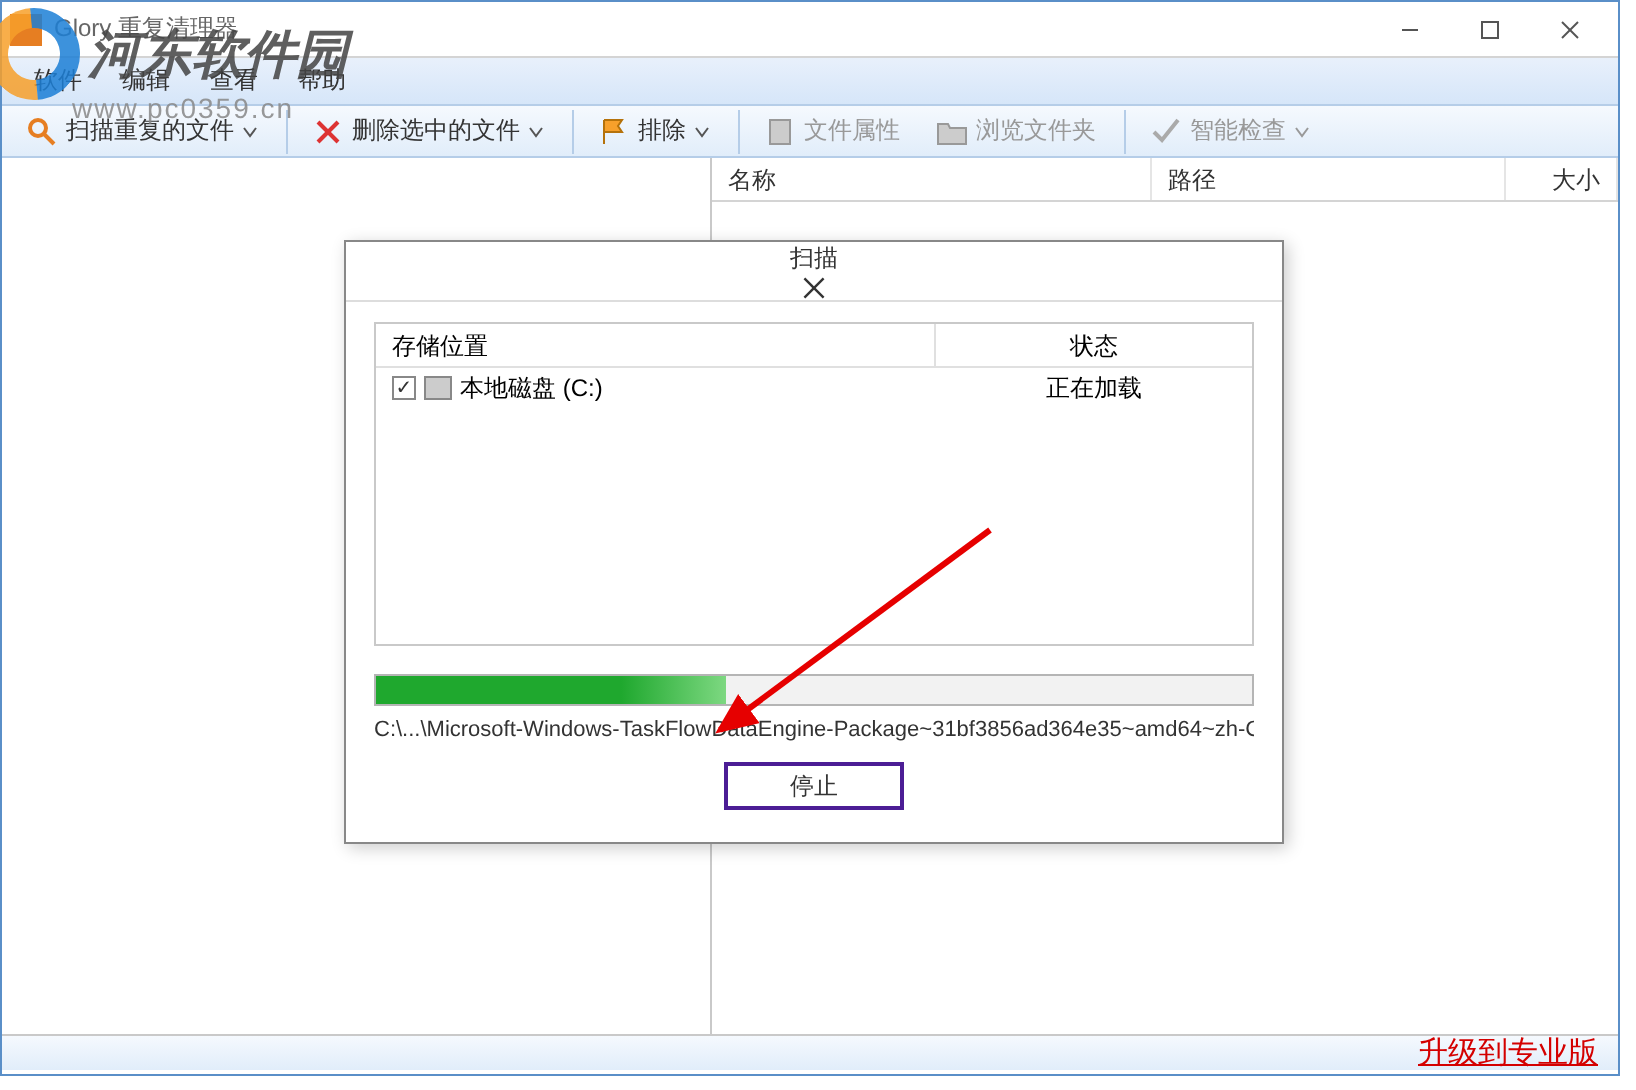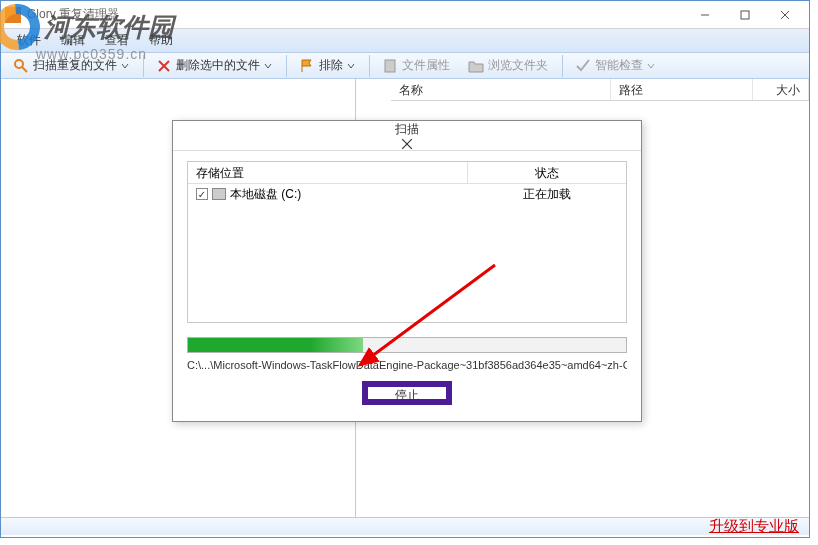--- a/index.html
+++ b/index.html
@@ -15,21 +15,21 @@
 .menubar { height: 24px; background: linear-gradient(#e8f0fb, #d6e6f9); display: flex; align-items: center; padding: 0 6px; border-bottom: 1px solid #b5cde8; }
 .menu-item { padding: 2px 10px; color: #333; cursor: pointer; text-align: center; }
 
 .toolbar { height: 26px; background: linear-gradient(#f5f9fe, #e1edfa); display: flex; align-items: center; padding: 0 4px; border-bottom: 1px solid #b5cde8; }
 .tool-btn { display: flex; align-items: center; padding: 3px 8px; color: #333; cursor: pointer; margin-right: 2px; }
 .tool-btn.disabled { color: #999; }
 .tool-btn .icon { width: 16px; height: 16px; margin-right: 4px; display: inline-flex; align-items: center; justify-content: center; }
 .tool-sep { width: 1px; height: 22px; background: #b5cde8; margin: 0 4px; }
 .dd { width: 8px; height: 8px; margin-left: 4px; color: #555; }
 
-.main { display: flex; height: 438px; gap: 35px; }
+.main { display: flex; height: 438px; }
 .left-pane { width: 355px; border-right: 1px solid #c9c9c9; background: #fff; }
 .right-pane { flex: 1; background: #fff; }
 .list-header { height: 22px; display: flex; border-bottom: 1px solid #d4d4d4; background: #fff; }
 .list-header .col { border-right: 1px solid #e5e5e5; padding: 3px 8px; color: #333; font-size: 12px; }
 .col-name { width: 220px; }
 .col-path { flex: 1; }
 .col-size { width: 56px; text-align: right; }
 
 .statusbar { height: 18px; border-top: 1px solid #c9c9c9; background: linear-gradient(#f5f9fe, #e1edfa); display: flex; justify-content: flex-end; align-items: center; padding: 0 10px; }
 .statusbar a { color: #d40000; text-decoration: underline; font-size: 15px; }
@@ -54,21 +54,21 @@
 .scan-header .c2 { flex: 1; padding: 3px 8px; text-align: center; }
 .scan-row { display: flex; height: 20px; align-items: center; }
 .scan-row .c1 { width: 280px; padding: 2px 8px; display: flex; align-items: center; }
 .scan-row .c2 { flex: 1; padding: 2px 8px; text-align: center; }
 .check { width: 12px; height: 12px; border: 1px solid #888; margin-right: 4px; display: inline-flex; align-items: center; justify-content: center; font-size: 10px; color: #333; }
 .drive-icon { width: 14px; height: 12px; background: #ccc; border: 1px solid #888; margin-right: 4px; }
 
 .progress { margin-top: 14px; height: 16px; border: 1px solid #b5b5b5; background: #f2f2f2; position: relative; }
 .progress .fill { height: 100%; width: 40%; background: linear-gradient(to right, #1fa82e 70%, #7dd881); }
 .scan-path { text-align: center; margin-top: 6px; color: #333; font-size: 11px; white-space: nowrap; overflow: hidden; }
-.stop-btn { display: block; width: 90px; height: 24px; margin: 10px auto 2px; border: 6px solid #4c1d95; background: #fff; color: #333; cursor: pointer; }
+.stop-btn { display: block; width: 90px; height: 24px; margin: 10px auto 2px; border: 2px solid #4c1d95; background: #fff; color: #333; cursor: pointer; }
 
 
 .arrow { position: absolute; pointer-events: none; }
 
 </style>
 </head>
 <body>
 
 <div class="window">
   <div class="titlebar">

